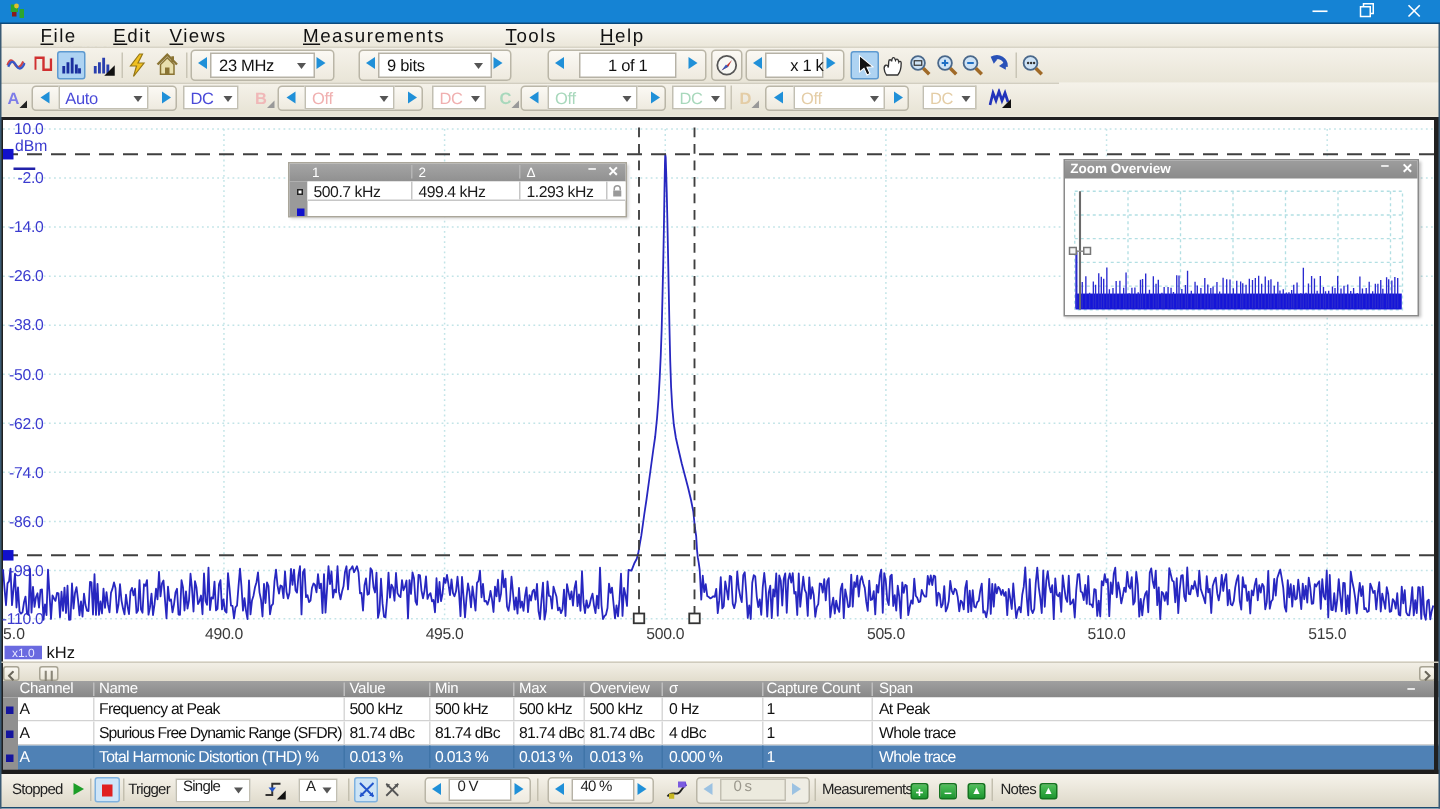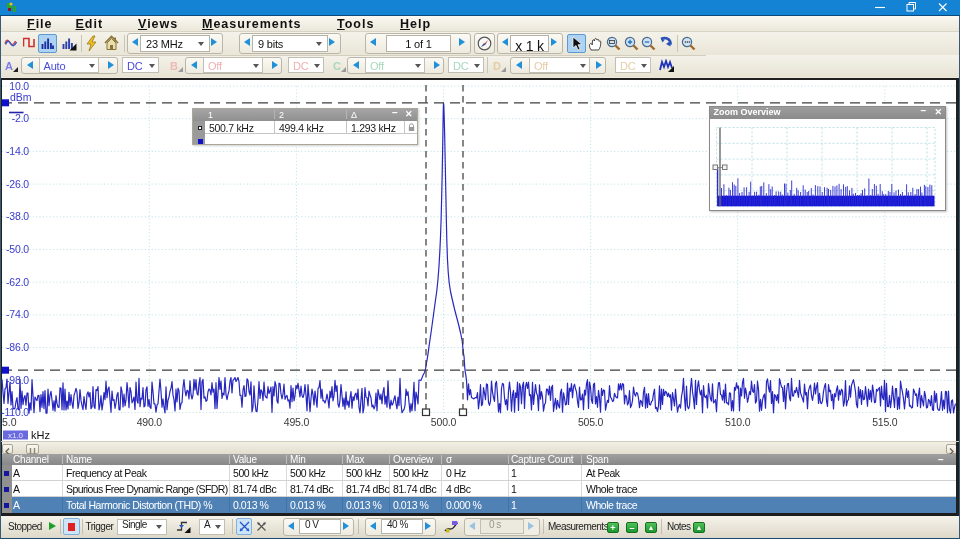--- a/index.html
+++ b/index.html
@@ -4,21 +4,21 @@
 <style>
 * { margin:0; padding:0; box-sizing:border-box; }
 html,body { width:960px; height:539px; overflow:hidden; }
 body { font-family:"Liberation Sans", sans-serif; font-size:11px; color:#1a1a1a; background:#ece9dd; }
 #app { position:absolute; left:0; top:0; width:960px; height:539px; }
 .abs { position:absolute; }
 
 #titlebar { position:absolute; left:0; top:0; width:960px; height:16px; background:#1583d4; border-bottom:1px solid #0c4a7c; }
 #titletext { position:absolute; left:27px; top:1px; height:15px; line-height:15px; color:#fff; font-size:10.5px; letter-spacing:-0.2px;margin-top:25px; }
 
-#menubar { position:absolute; left:0; top:16px; width:960px; height:16px; background:linear-gradient(#faf8f2,#ebe7da); border-bottom:1px solid #d8d4c6;font-weight:bold; }
+#menubar { position:absolute; left:0; top:16px; width:960px; height:16px; background:linear-gradient(#faf8f2,#ebe7da); border-bottom:1px solid #d8d4c6; }
 .menuitem { position:absolute; top:0.5px; height:15px; line-height:15px; font-size:12.5px; letter-spacing:1px; color:#111; }
 
 #toolbar1 { position:absolute; left:0; top:32px; width:960px; height:23px; background:linear-gradient(#f5f2ea,#e9e5d7); }
 #toolbar2 { position:absolute; left:0; top:55px; width:960px; height:22px; background:linear-gradient(#f5f2ea,#e7e3d4); }
 #tb1line { position:absolute; left:0; top:54.5px; width:706px; height:1px; background:#d2cec0; }
 .tbtn { position:absolute; top:2px; width:19px; height:19px; border-radius:2px; }
 .tsel { background:#aed3f2; border:1px solid #5e9ad0; }
 .vsep { position:absolute; top:3px; width:1px; height:17px; background:#c9c5b6; }
 .bevel { position:absolute; border:1px solid #bab6a7; border-radius:3px; background:linear-gradient(#fbf9f4,#eeeadf); }
 .spinfield { position:absolute; background:#fff; border:1px solid #b6b2a6; }
@@ -76,21 +76,21 @@
  <svg class="abs" style="left:868px;top:0" width="92" height="16" viewBox="0 0 92 16">
    <path d="M7 7.5 H17" stroke="#fff" stroke-width="1.1"></path>
    <rect x="39" y="4.5" width="6.5" height="6.5" fill="none" stroke="#fff" stroke-width="1"></rect>
    <path d="M41 4.5 V2.5 H47.5 V9 H45.5" fill="none" stroke="#fff" stroke-width="1"></path>
    <path d="M71 3.5 L78.5 11 M78.5 3.5 L71 11" stroke="#fff" stroke-width="1.1"></path>
  </svg>
 </div>
 <div id="menubar">
       <div class="menuitem" style="left:27px"><u>F</u>ile</div>
       <div class="menuitem" style="left:75.5px"><u>E</u>dit</div>
-      <div class="menuitem" style="left:138px"><u>V</u>iews</div>
+      <div class="menuitem" style="left:113px"><u>V</u>iews</div>
       <div class="menuitem" style="left:202px"><u>M</u>easurements</div>
       <div class="menuitem" style="left:337px"><u>T</u>ools</div>
       <div class="menuitem" style="left:400px"><u>H</u>elp</div>
     </div>
 <div id="toolbar1">
  <svg class="abs" style="left:4px;top:5px" width="13" height="12" viewBox="0 0 13 12">
   <path d="M1 6.5 Q3 0.5 5.7 5.5 Q8.5 10.5 11.5 4" fill="none" stroke="#d04545" stroke-width="1.5"></path>
   <path d="M1.5 7.5 Q4 1.5 6.7 6.5 Q9.5 11.5 12.5 5" fill="none" stroke="#3858c8" stroke-width="1.5"></path>
  </svg>
  <svg class="abs" style="left:23px;top:5px" width="12" height="11" viewBox="0 0 12 11">
@@ -137,21 +137,21 @@
  <div class="bevel" style="left:474px;top:1px;width:21px;height:21px"></div>
  <svg class="abs" style="left:477px;top:4px" width="15" height="15" viewBox="0 0 15 15">
   <circle cx="7.5" cy="7.5" r="6.3" fill="#f8f8f4" stroke="#555" stroke-width="1.2"></circle>
   <path d="M4 11 L11 4 L8.5 8.5 Z" fill="#c03030"></path>
   <path d="M4 11 L7 7 L8.5 8.5 Z" fill="#3858b8"></path>
  </svg>
 
  <div class="bevel" style="left:497px;top:1px;width:66px;height:21px"></div>
  <div class="tri-l" style="left:502px;top:6px"></div>
  <div class="spinfield" style="left:510px;top:3px;width:39px;height:17px"></div>
- <div class="spintext" style="left:510px;width:39px;text-align:center;top:6px;font-size:14px">x 1 k</div>
+ <div class="spintext" style="left:510px;width:39px;text-align:right;top:6px;font-size:11px">x 1 k</div>
 
  <div class="tri-r" style="left:551px;top:6px"></div>
  <div class="tbtn tsel" style="left:567px"></div>
  <svg class="abs" style="left:572px;top:4px" width="11" height="15" viewBox="0 0 11 15">
   <path d="M1 1 L1 12 L4 9.5 L6 14 L8 13 L6 8.8 L10 8.5 Z" fill="#111" stroke="#fff" stroke-width="0.7"></path>
  </svg>
  <svg class="abs" style="left:588px;top:4px" width="15" height="15" viewBox="0 0 15 15">
   <path d="M3 14 C1 11 1 8 2.5 7.5 C3.5 7.2 4 8 4.2 9 L4.5 5 C4.6 3.4 6.2 3.4 6.4 5 L6.7 3.4 C7 2 8.6 2.2 8.7 3.6 L9 4.2 C9.3 3 10.8 3.2 10.9 4.4 L11.2 5.4 C11.5 4.6 12.8 4.8 12.8 6 C12.8 9 12.3 12 10.5 14 Z" fill="#fff" stroke="#333" stroke-width="0.9"></path>
  </svg>
  <svg class="abs" style="left:606px;top:4px" width="16" height="15" viewBox="0 0 16 15">

